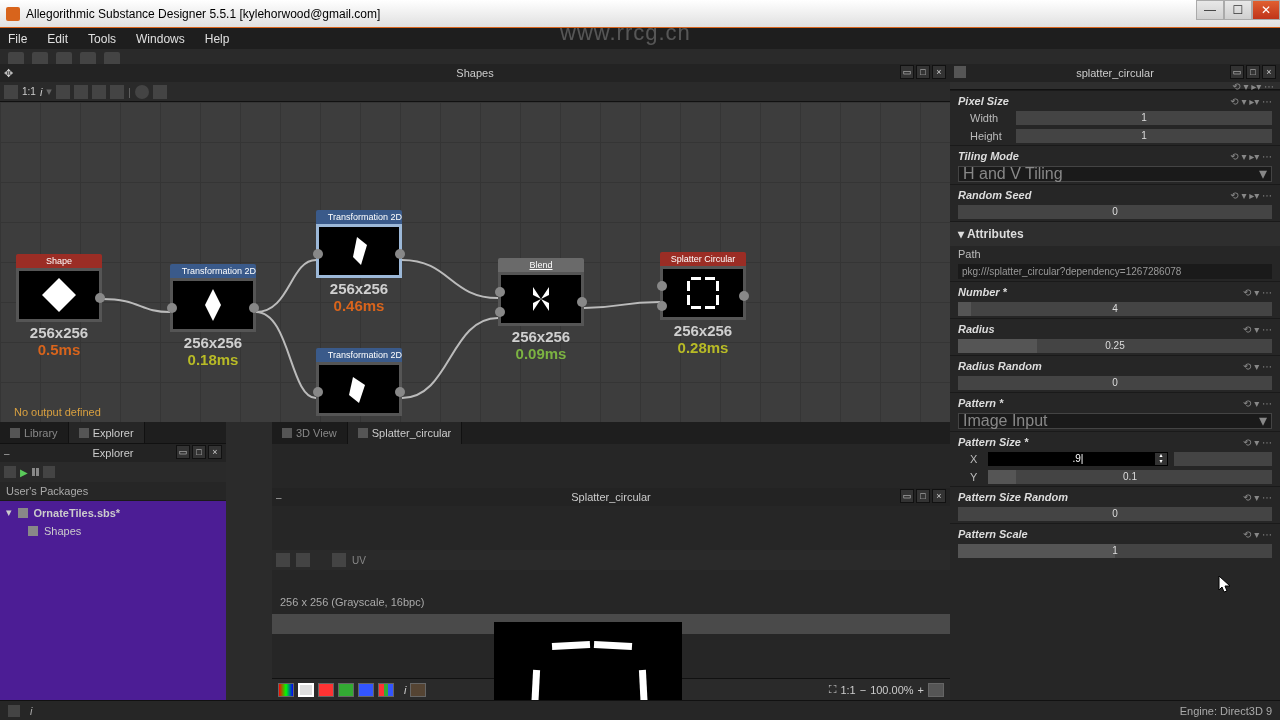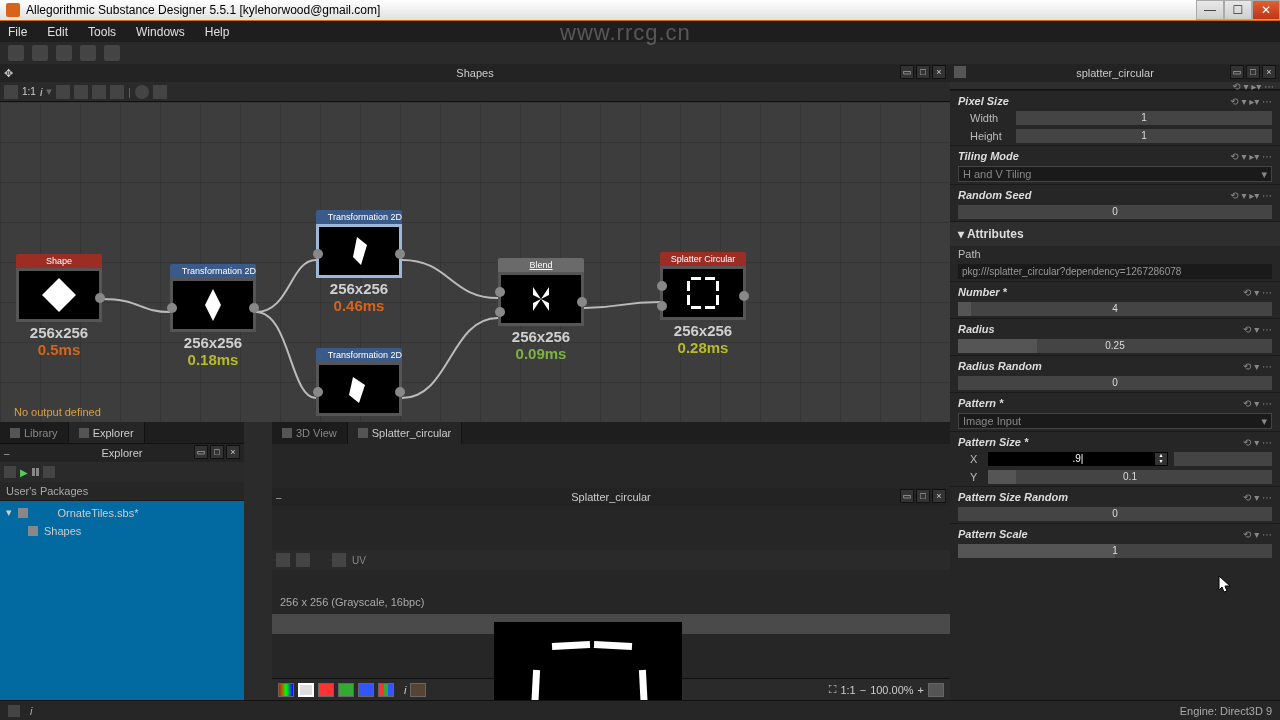--- a/index.html
+++ b/index.html
@@ -1,17 +1,17 @@
 <!DOCTYPE html>
 <html><head>
 <meta charset="utf-8">
 <style>
 * { margin: 0; padding: 0; box-sizing: border-box; font-family: "Segoe UI", Tahoma, sans-serif; }
 body { width: 1280px; height: 720px; background: #2b2b2b; color: #ccc; font-size: 11px; overflow: hidden; position: relative; }
-.titlebar { height: 20px; background: linear-gradient(#fff, #e0e0e0); display: flex; align-items: center; padding-left: 6px; position: relative; color: #000; font-size: 12px; }
+.titlebar { height: 27px; background: linear-gradient(#fff, #e0e0e0); display: flex; align-items: center; padding-left: 6px; position: relative; color: #000; font-size: 12px; }
 .titlebar .icon { width: 14px; height: 14px; background: #d8641c; border-radius: 2px; margin-right: 6px; }
 .winbtns { position: absolute; right: 0; top: 0; display: flex; }
 .winbtn { width: 28px; height: 20px; background: linear-gradient(#e8e8e8,#cfcfcf); border: 1px solid #aaa; display: flex; align-items: center; justify-content: center; font-size: 12px; color: #333; }
 .winbtn.close { background: linear-gradient(#e06030,#c0341a); color: #fff; }
 .menubar { height: 22px; background: #1e1e1e; border-top: 1px solid #d8641c; display: flex; align-items: center; padding-left: 8px; gap: 20px; color: #e0e0e0; font-size: 12px; }
 .toolbar { height: 22px; background: #2a2a2a; display: flex; align-items: center; padding-left: 8px; gap: 8px; }
 .toolbar .tb { width: 16px; height: 16px; background: #444; border-radius: 2px; }
 .graph-area { position: absolute; left: 0; top: 64px; width: 950px; height: 358px; background: #3a3a3a; }
 .graph-header { height: 18px; background: #232323; position: relative; text-align: center; line-height: 18px; color: #ccc; font-size: 11px; }
 .panel-ctrls { position: absolute; right: 4px; top: 1px; display: flex; gap: 2px; }
@@ -25,21 +25,21 @@
 .node-hdr.blue { background: #3a5a8a; text-align: right; }
 .node-hdr.gray { background: #6a6a6a; text-decoration: underline; }
 .node-body { height: 54px; background: #000; border: 3px solid #555; position: relative; display: flex; align-items: center; justify-content: center; }
 .node.sel .node-body { border-color: #9cb8d8; }
 .port { width: 10px; height: 10px; background: #888; border-radius: 50%; position: absolute; }
 .node-size { text-align: center; font-size: 15px; font-weight: bold; color: #d0d0d0; margin-top: 2px; }
 .node-time { text-align: center; font-size: 15px; font-weight: bold; }
 .time-r { color: #d8641c; } .time-y { color: #b8bb26; } .time-g { color: #7cb342; }
 .no-output { position: absolute; left: 14px; bottom: 4px; color: #d8a040; font-size: 11px; }
 
-.left-panel { position: absolute; left: 0; top: 422px; width: 244px; height: 278px; background: #0369a1; }
+.left-panel { position: absolute; left: 0; top: 422px; width: 226px; height: 278px; background: #4c1d95; }
 .tabbar { height: 22px; background: #1e1e1e; display: flex; border-bottom: 1px solid #111; }
 .tab { padding: 3px 10px; background: #262626; border-right: 1px solid #111; display: flex; align-items: center; gap: 4px; font-size: 11px; }
 .tab.inactive { background: #1c1c1c; color: #888; }
 .tab-ico { width: 10px; height: 10px; background: #555; }
 .exp-header { height: 18px; background: #232323; text-align: center; line-height: 18px; position: relative; font-size: 11px; }
 .exp-toolbar { height: 20px; background: #2a2a2a; display: flex; align-items: center; padding-left: 4px; gap: 4px; }
 .exp-toolbar .play { color: #5aca5a; font-size: 10px; }
 .exp-toolbar .pause { display: flex; gap: 1px; } .exp-toolbar .pause span{ width: 3px; height: 8px; background:#888;}
 .exp-label { padding: 3px 6px; background: #262626; border-bottom: 1px solid #1a1a1a; font-size: 11px; color: #aaa; }
 .tree { padding: 2px 0; }
@@ -68,21 +68,21 @@
 .prop-section .tools { display: flex; gap: 2px; font-style: normal; font-weight: normal; color: #888; font-size: 10px; }
 .prop-row { display: flex; align-items: center; padding: 2px 8px 2px 20px; gap: 6px; }
 .prop-row label { width: 40px; font-size: 11px; color: #bbb; }
 .slider { flex: 1; height: 14px; background: #444; position: relative; text-align: center; font-size: 10px; line-height: 14px; color: #ddd; }
 .slider-fill { position: absolute; left: 0; top: 0; bottom: 0; background: #2a2a2a; }
 .slider span { position: relative; z-index: 1; }
 .input-sl { flex: 1; height: 14px; background: #1a1a1a; border: 1px solid #000; text-align: center; font-size: 10px; line-height: 12px; color: #ddd; position: relative; }
 .input-sl.edit { background: #000; color: #fff; }
 .input-sl .spinner { position: absolute; right: 0; top: 0; width: 12px; height: 100%; display: flex; flex-direction: column; }
 .input-sl .spinner div { flex: 1; background: #333; font-size: 6px; line-height: 5px; text-align: center; }
-.dropdown { flex: 1; height: 16px; background: #1a1a1a; border: 1px solid #444; padding: 0 4px; font-size: 11px; line-height: 14px; color: #888; display: flex; justify-content: space-between; }
+.dropdown { flex: 1; height: 16px; background: #1a1a1a; border: 1px solid #444; padding: 0 4px; font-size: 16px; line-height: 14px; color: #888; display: flex; justify-content: space-between; }
 .path-box { margin: 2px 8px; padding: 2px 4px; background: #1a1a1a; font-size: 10px; color: #999; }
 
 .statusbar { position: absolute; left: 0; bottom: 0; width: 100%; height: 20px; background: #262626; border-top: 1px solid #111; display: flex; align-items: center; justify-content: space-between; padding: 0 8px; font-size: 11px; color: #aaa; }
 .statusbar .left { display: flex; gap: 10px; }
 .statusbar .st { width: 12px; height: 12px; background: #444; }
 
 svg.wires { position: absolute; left:0; top:0; width:100%; height:100%; pointer-events:none; }
 svg.wires path { stroke: #bbb; stroke-width: 2; fill: none; }
 
 .cursor-arrow { position: absolute; width: 14px; height: 18px; z-index: 999; pointer-events: none; }
@@ -270,21 +270,21 @@
         <span></span>
         <span></span>
       </div>
     <div class="sbi" style="width:12px;height:12px;background:#444;"></div>
   </div>
   <div class="exp-label">User's Packages</div>
   <div class="tree">
     <div class="tree-item" style="padding-left:6px;">
         <span>▾</span>
         <span class="tico"></span>
-        <span style="font-weight:normal;margin-left:24px;">OrnateTiles.sbs*</span>
+        <span style="font-weight:bold;">OrnateTiles.sbs*</span>
       </div>
     <div class="tree-item" style="padding-left:28px;">
         <span class="tico"></span>
         <span>Shapes</span>
       </div>
   </div>
 </div>
 
 <div class="center-panel">
   <div class="view-tabs">

